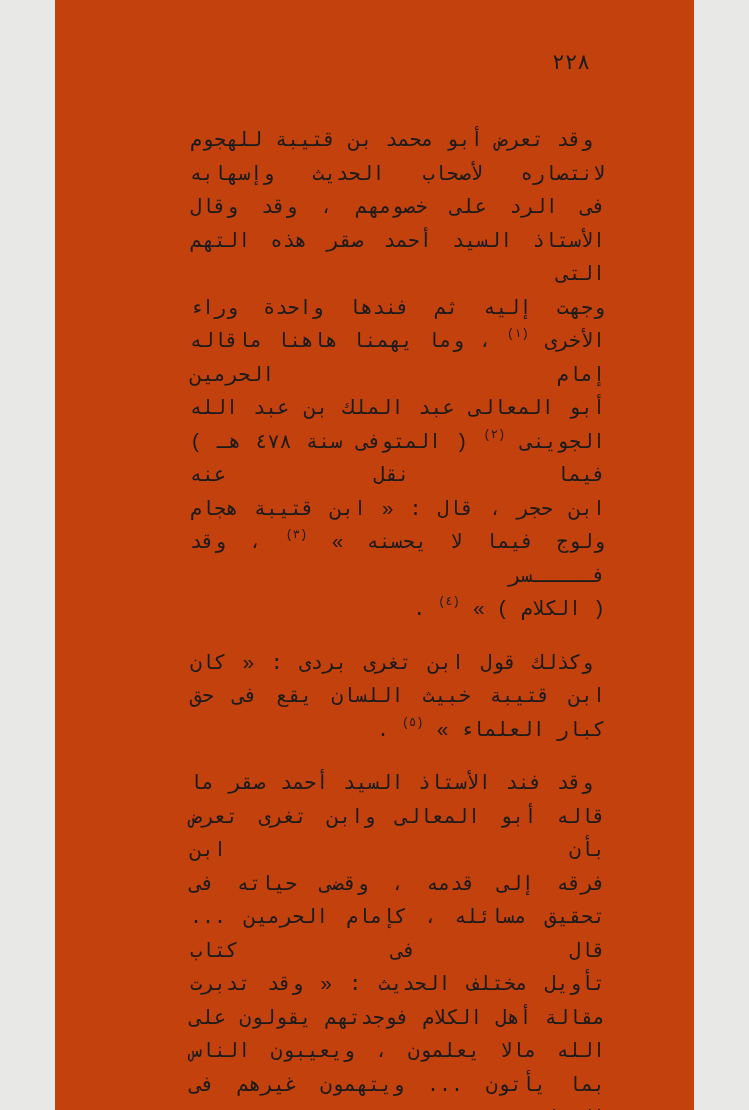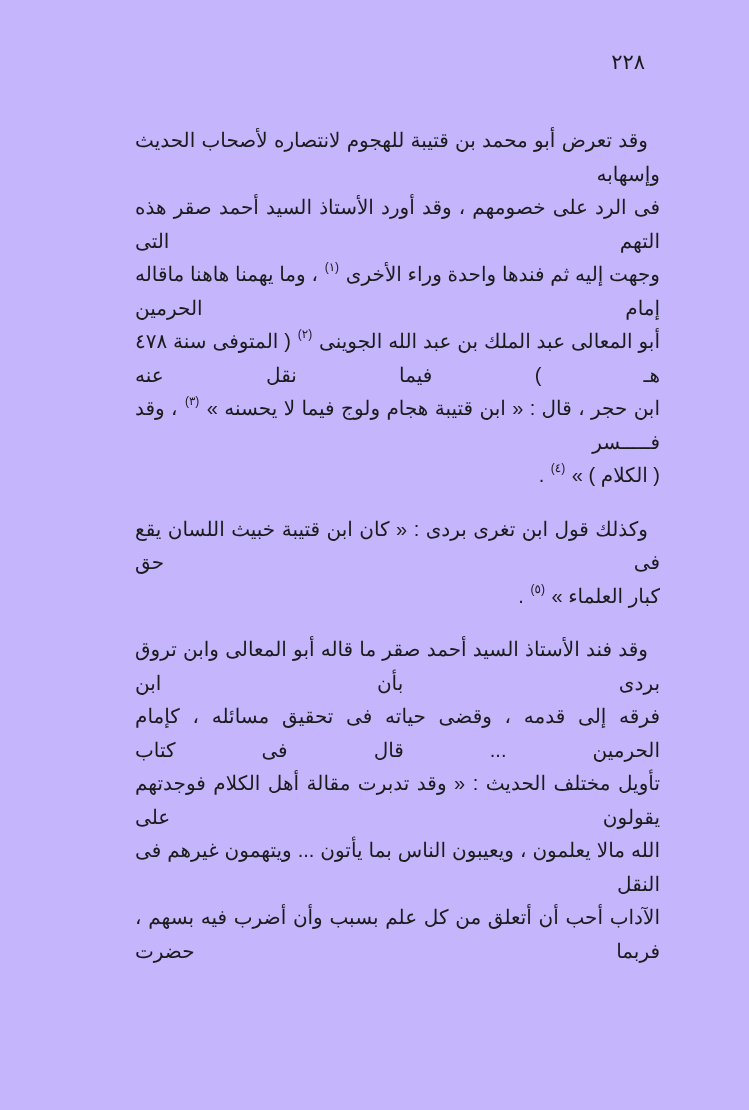--- a/index.html
+++ b/index.html
@@ -2,27 +2,27 @@
 <html lang="ar" dir="rtl"><head>
 <meta charset="utf-8">
 <style>
   html, body {
     margin: 0;
     padding: 0;
     background: #e8e8e6;
   }
   .book-page {
     position: relative;
-    width: 749px;
+    width: 639px;
     height: 1110px;
     margin: 0 auto;
-    background: #c4b5fd;
+    background: #c2410c;
     color: #1b1b1b;
     direction: rtl;
-    font-family: Liberation Sans, sans-serif;
+    font-family: Liberation Mono, monospace;
     overflow: hidden;
     box-sizing: border-box;
     padding: 50px 89px 0 95px;
   }
   .page-header {
     height: 32px;
     margin-bottom: 42px;
   }
   .page-number {
     text-align: right;
@@ -66,32 +66,32 @@
 
 <div class="book-page">
 
   <div class="page-header">
     <div class="page-number">٢٢٨</div>
   </div>
 
   <div class="body-text">
       <div class="paragraph">
         <div class="line first just">وقد تعرض أبو محمد بن قتيبة للهجوم لانتصاره لأصحاب الحديث وإسهابه</div>
-        <div class="line just">فى الرد على خصومهم ، وقد أورد الأستاذ السيد أحمد صقر هذه التهم التى</div>
+        <div class="line just">فى الرد على خصومهم ، وقد وقال الأستاذ السيد أحمد صقر هذه التهم التى</div>
         <div class="line just">وجهت إليه ثم فندها واحدة وراء الأخرى <sup class="fnref">(١)</sup> ، وما يهمنا هاهنا ماقاله إمام الحرمين</div>
         <div class="line just">أبو المعالى عبد الملك بن عبد الله الجوينى <sup class="fnref">(٢)</sup> ( المتوفى سنة ٤٧٨ هـ ) فيما نقل عنه</div>
         <div class="line just">ابن حجر ، قال : « ابن قتيبة هجام ولوج فيما لا يحسنه » <sup class="fnref">(٣)</sup> ، وقد فـــــسر</div>
         <div class="line short">( الكلام ) » <sup class="fnref">(٤)</sup> .</div>
       </div>
       <div class="paragraph">
         <div class="line first just">وكذلك قول ابن تغرى بردى : « كان ابن قتيبة خبيث اللسان يقع فى حق</div>
         <div class="line short">كبار العلماء » <sup class="fnref">(٥)</sup> .</div>
       </div>
       <div class="paragraph">
-        <div class="line first just">وقد فند الأستاذ السيد أحمد صقر ما قاله أبو المعالى وابن تروق بردى بأن ابن</div>
+        <div class="line first just">وقد فند الأستاذ السيد أحمد صقر ما قاله أبو المعالى وابن تغرى تعرض بأن ابن</div>
         <div class="line just">فرقه إلى قدمه ، وقضى حياته فى تحقيق مسائله ، كإمام الحرمين ... قال فى كتاب</div>
         <div class="line just">تأويل مختلف الحديث : « وقد تدبرت مقالة أهل الكلام فوجدتهم يقولون على</div>
         <div class="line just">الله مالا يعلمون ، ويعيبون الناس بما يأتون ... ويتهمون غيرهم فى النقل</div>
         <div class="line just">الآداب أحب أن أتعلق من كل علم بسبب وأن أضرب فيه بسهم ، فربما حضرت</div>
       </div>
     </div>
 
 </div>
 
 </body></html>

